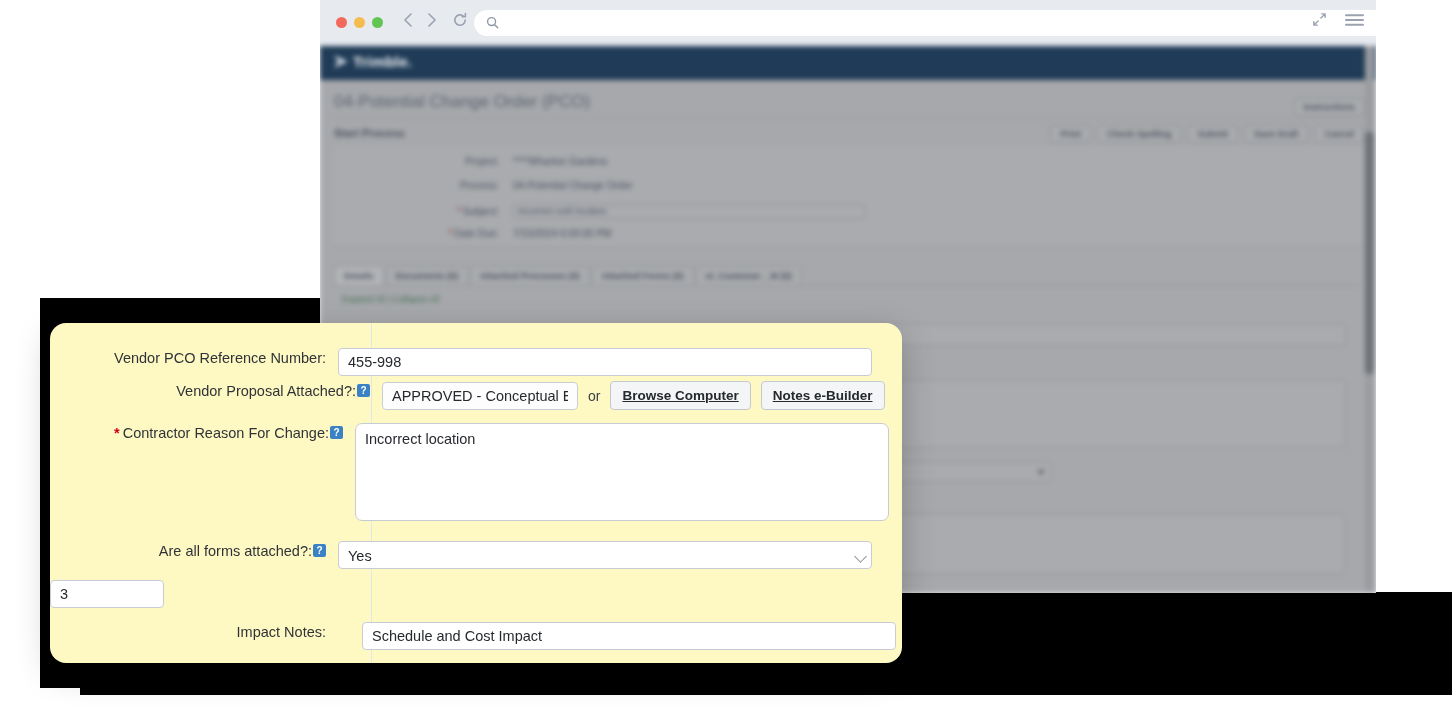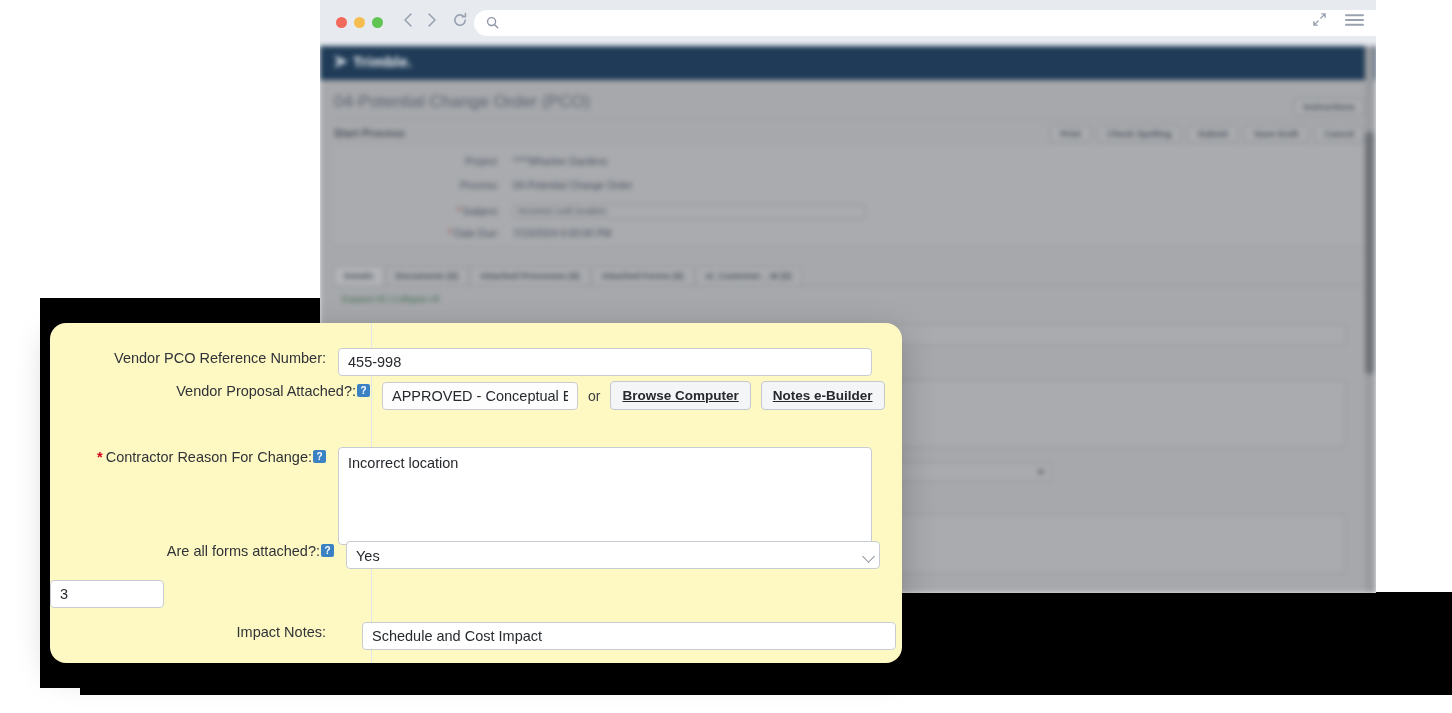--- a/index.html
+++ b/index.html
@@ -74,21 +74,21 @@
   .help{display:inline-block;width:13px;height:13px;background:#3b82c4;color:#fff;font-size:10px;
         line-height:13px;text-align:center;border-radius:2px;font-weight:bold;vertical-align:2px;
         margin-left:1px;}
   .ctl{display:flex;align-items:center;gap:10px;}
   input.ti,textarea.ta,select.sel{font-family:"Liberation Sans",sans-serif;font-size:14.5px;
       color:#26292e;border:1px solid #c7ccd3;border-radius:4px;background:#fff;
       padding:6px 9px;box-sizing:border-box;outline:none;}
   input.ti.wide{width:534px;height:28px;}
   input.ti.file{width:196px;height:28px;background:#fdfdfd;}
   input.ti.num{width:114px;height:28px;}
-  textarea.ta{width:534px;height:98px;resize:none;line-height:19px;}
+  textarea.ta{width:534px;height:98px;resize:none;line-height:19px;border-radius:7px;}
   .orword{font-size:14px;color:#3a3f45;}
   .btnsm{font-family:"Liberation Sans",sans-serif;font-size:13.5px;font-weight:bold;color:#25282d;
          background:#f4f5f7;border:1px solid #c4c9d0;border-radius:4px;padding:6px 11px;cursor:pointer;text-decoration:underline;}
   .selwrap{position:relative;width:538px;height:28px;}
   select.sel{width:534px;height:28px;appearance:none;-webkit-appearance:none;padding-right:26px;}
   .selwrap .chev{position:absolute;right:11px;top:11px;width:8px;height:8px;border-right:1.4px solid #8b9199;
                  border-bottom:1.4px solid #8b9199;transform:rotate(45deg);pointer-events:none;}
 </style>
 </head>
 <body>
@@ -224,28 +224,28 @@
     <div class="row" style="left:0;top:58px;padding-left:44px;">
       <div class="lbl"><span>Vendor Proposal Attached?:</span><span class="help">?</span></div>
       <div class="ctl">
         <input class="ti file" value="APPROVED - Conceptual Estir" style="">
         <span class="orword">or</span>
         <button class="btnsm">Browse Computer</button>
         <button class="btnsm">Notes e-Builder</button>
       </div>
     </div>
 
-    <div class="row" style="left:0;top:100px;margin-top:24px;">
+    <div class="row" style="left:17px;top:100px;">
       <div class="lbl"><span class="req">*</span><span>Contractor Reason For Change:</span><span class="help">?</span></div>
       <div class="ctl">
         <textarea class="ta" style="">Incorrect location</textarea>
       </div>
     </div>
 
-    <div class="row" style="left:8px;top:218px;">
+    <div class="row" style="left:0;top:218px;">
       <div class="lbl"><span>Are all forms attached?:</span><span class="help">?</span></div>
       <div class="ctl">
         <div class="selwrap">
           <select class="sel"><option value="Yes">Yes</option><option value="No">No</option></select>
           <span class="chev"></span>
         </div>
       </div>
     </div>
 
     <div class="row" style="left:0;top:257px;">

